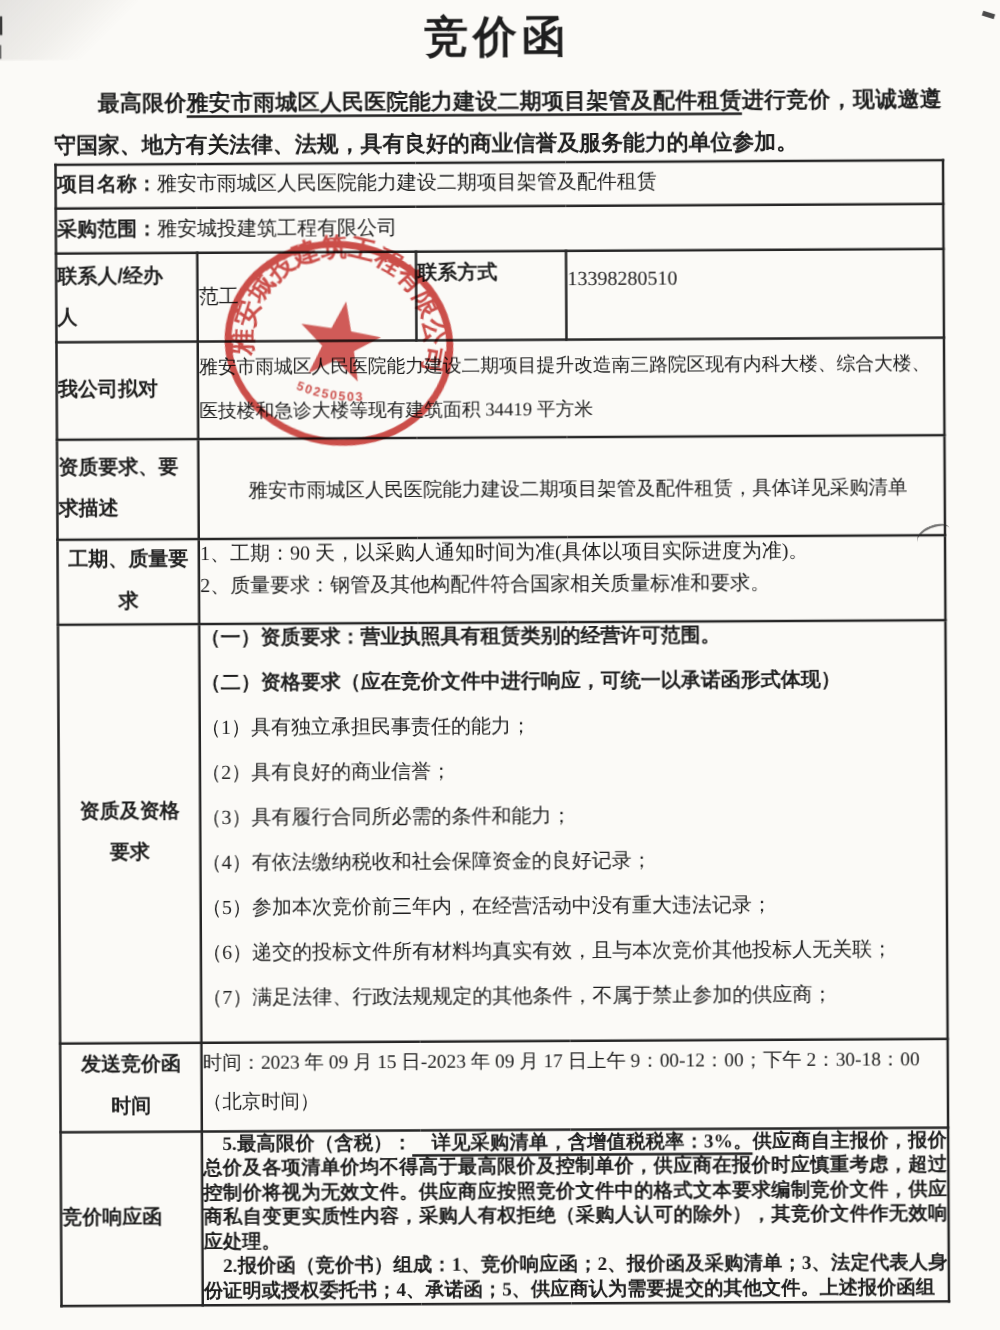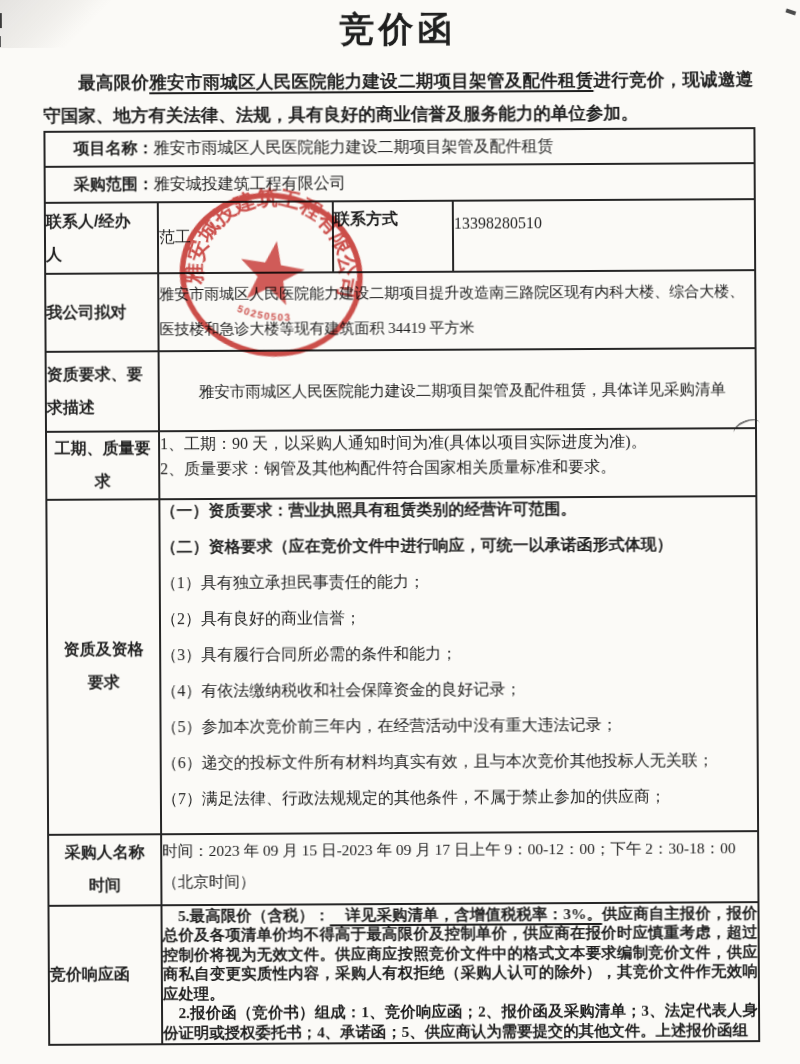--- a/index.html
+++ b/index.html
@@ -18,21 +18,21 @@
     font-weight:bold;font-size:35px;letter-spacing:4px;}
   .intro{margin:12px 45px 0 45px;font-size:17.5px;font-weight:600;line-height:1.86;
     text-align:justify;text-indent:2em;}
   .u{text-decoration:underline;text-underline-offset:4px;text-decoration-thickness:1.5px;}
 
   table.main{position:absolute;left:45px;top:123px;width:712px;border-collapse:collapse;
     table-layout:fixed;font-size:16px;}
   table.main td{border:2px solid #262626;padding:0;vertical-align:middle;}
   col.c1{width:113px}col.c2{width:175px}col.c3{width:120px}
   .lbl{font-family:"Liberation Sans",sans-serif;font-weight:bold;white-space:pre-line;
-    line-height:2.05;font-size:16px;padding-left:28px;}
+    line-height:2.05;font-size:16px;}
   .lbl-left{text-align:left;padding:2px 2px 2px 7px;}
   .lbl-center{text-align:center;padding:2px 3px;}
   .inline-cell{padding:4px 6px 4px 7px;}
   .inline-cell .lbl{display:inline;font-size:16px;}
   .inline-cell .val{font-size:16px;}
   .cell-pad{padding:4px 6px 4px 9px;}
   .content{padding:6px 6px 6px 8px;}
   .brief-line{white-space:nowrap;font-size:15px;line-height:1.45;}
   .brief-line+.brief-line{margin-top:13px;}
   .scope-cell{vertical-align:top;}
@@ -125,21 +125,21 @@
         <div class="q-item">（2）具有良好的商业信誉；</div>
         <div class="q-item">（3）具有履行合同所必需的条件和能力；</div>
         <div class="q-item">（4）有依法缴纳税收和社会保障资金的良好记录；</div>
         <div class="q-item">（5）参加本次竞价前三年内，在经营活动中没有重大违法记录；</div>
         <div class="q-item">（6）递交的投标文件所有材料均真实有效，且与本次竞价其他投标人无关联；</div>
         <div class="q-item">（7）满足法律、行政法规规定的其他条件，不属于禁止参加的供应商；</div>
       </td>
     </tr>
 
     <tr style="height:71px;">
-      <td class="lbl lbl-center">采购人名称
+      <td class="lbl lbl-center">发送竞价函
 时间</td>
       <td colspan="3" class="time-cell" style="vertical-align:top;">
         <div class="time-line">时间：2023 年 09 月 15 日-2023 年 09 月 17 日上午 9：00-12：00；下午 2：30-18：00</div>
         <div class="time-line">（北京时间）</div>
       </td>
     </tr>
 
     <tr style="height:135px;">
       <td class="lbl lbl-left">竞价响应函</td>
       <td colspan="3" class="quote-cell">

